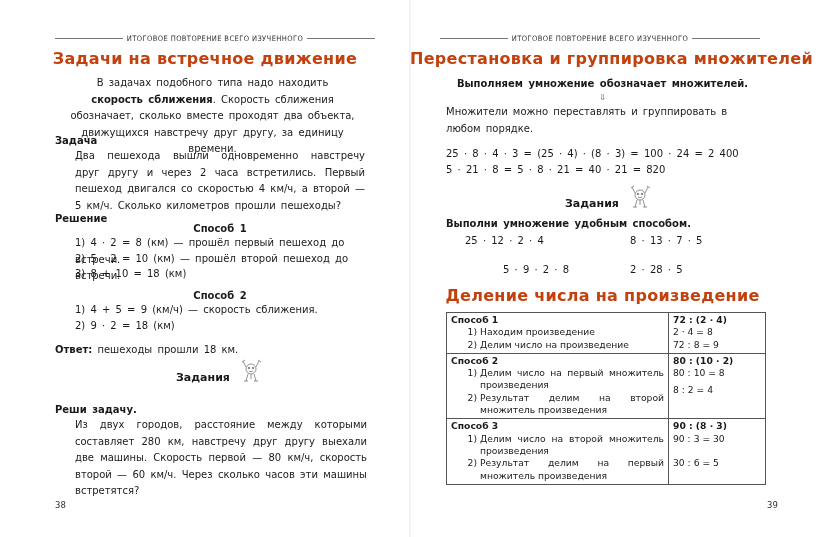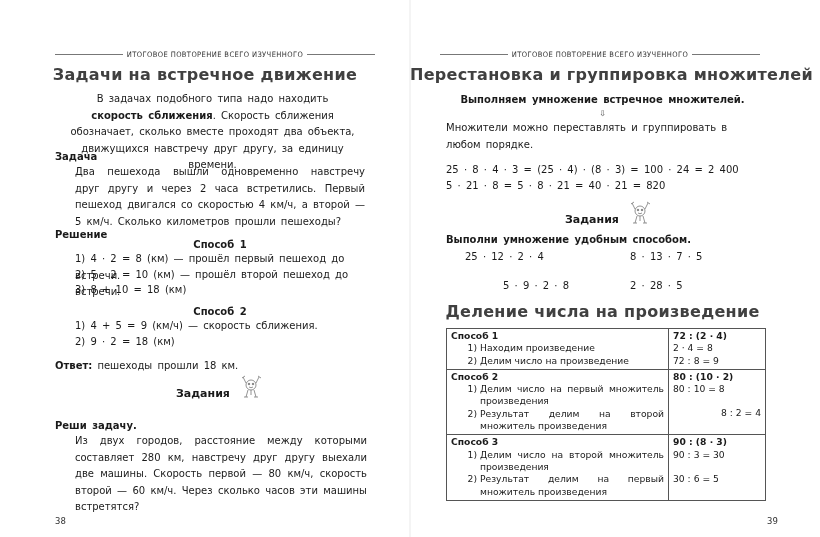--- a/index.html
+++ b/index.html
@@ -1,29 +1,29 @@
 <!DOCTYPE html>
 <html><head>
 <meta charset="utf-8">
 <style>
   html, body { margin:0; padding:0; }
   body {
     width:820px; height:537px; background:#ffffff; position:relative; overflow:hidden;
     font-family:"DejaVu Sans", sans-serif; color:#1a1a1a;
   }
-  .page { position:absolute; top:16px; height:446px;text-decoration:underline; }
+  .page { position:absolute; top:0; height:446px;text-decoration:underline; }
   .page.left { left:0; width:410px; }
   .page.right { left:410px; width:410px; }
   .gutter { position:absolute; left:409px; top:0; width:2px; height:537px; background:#f4f4f4; }
 
   .header { position:absolute; top:34px; display:flex; align-items:center; }
   .header .rule { flex:1; height:1px; background:#777; }
   .header .htxt { font-size:7.5px; letter-spacing:0.4px; color:#333; padding:0 4px; white-space:nowrap; font-family:"DejaVu Sans Condensed","DejaVu Sans", sans-serif; }
 
-  .title { position:absolute; font-weight:bold; color:#404040; font-size:16px; letter-spacing:0.3px; white-space:nowrap; text-align:center; }
+  .title { position:absolute; font-weight:bold; color:#c2410c; font-size:16px; letter-spacing:0.3px; white-space:nowrap; text-align:center; }
   .p { position:absolute; font-size:10px; line-height:16.5px; word-spacing:2px; }
   .b { font-weight:bold; }
   .center { text-align:center; }
   .just { text-align:justify; text-align-last:left; }
   .pagenum { position:absolute; top:500px; font-size:9px; color:#333; font-family:"DejaVu Sans Mono", monospace; }
 
   .mascot { display:inline-block; width:22px; height:26px; vertical-align:middle; margin-left:4px; }
 
   table.div { position:absolute; left:36px; top:312px; width:320px; border-collapse:collapse; font-size:9.2px; }
   table.div td { border:1px solid #555; vertical-align:top; padding:1px 4px 2px 4px; line-height:12.3px; }
@@ -93,21 +93,21 @@
 
 <div class="page right">
   <div class="header" style="left:30px; width:320px;">
     <div class="rule"></div>
     <span class="htxt">ИТОГОВОЕ ПОВТОРЕНИЕ ВСЕГО ИЗУЧЕННОГО</span>
     <div class="rule"></div>
   </div>
 
   <div class="title" style="left:0; width:385px; top:49px;">Перестановка и группировка множителей</div>
 
-  <div class="p b center" style="left:0; width:385px; top:76px;">Выполняем умножение встречное множителей.</div>
+  <div class="p b center" style="left:0; width:385px; top:76px;">Выполняем умножение обозначает множителей.</div>
   <div class="p center" style="left:0; width:385px; top:90px; font-size:8px; color:#444;">⇩</div>
 
   <div class="p" style="left:36px; width:310px; top:104px;">Множители можно переставлять и группировать в любом порядке.</div>
 
   <div class="p expr" style="left:36px; top:146px;">25 · 8 · 4 · 3 = (25 · 4) · (8 · 3) = 100 · 24 = 2 400</div>
   <div class="p expr" style="left:36px; top:162px;">5 · 21 · 8 = 5 · 8 · 21 = 40 · 21 = 820</div>
 
   <div class="p b" style="left:155px; top:196px; font-size:11px;">
     <span>Задания</span>
     <svg class="mascot" viewBox="0 0 22 26" style="margin-top:-14px;">
@@ -162,21 +162,21 @@
               <span class="t">Делим число на первый множитель произведения</span>
             </div>
         <div class="step">
               <span class="n">2)</span>
               <span class="t">Результат делим на второй множитель произведения</span>
             </div>
       </td>
       <td class="right">
         <div class="b expr">80 : (10 · 2)</div>
         <div class="expr">80 : 10 = 8</div>
-        <div class="expr" style="margin-top:12px;text-align:right;">8 : 2 = 4</div>
+        <div class="expr" style="margin-top:5px;">8 : 2 = 4</div>
       </td>
     </tr>
 
     <tr>
       <td>
         <div class="b">Способ 3</div>
         <div class="step">
               <span class="n">1)</span>
               <span class="t">Делим число на второй множитель произведения</span>
             </div>

